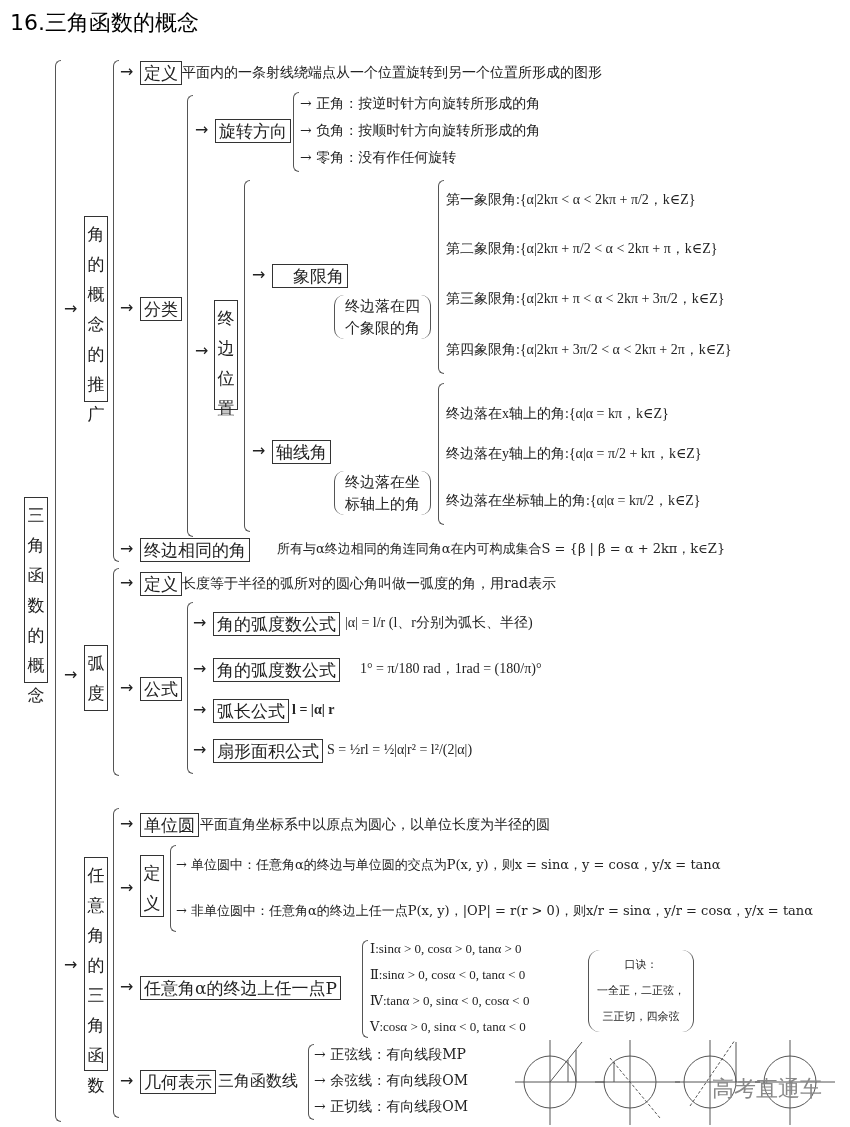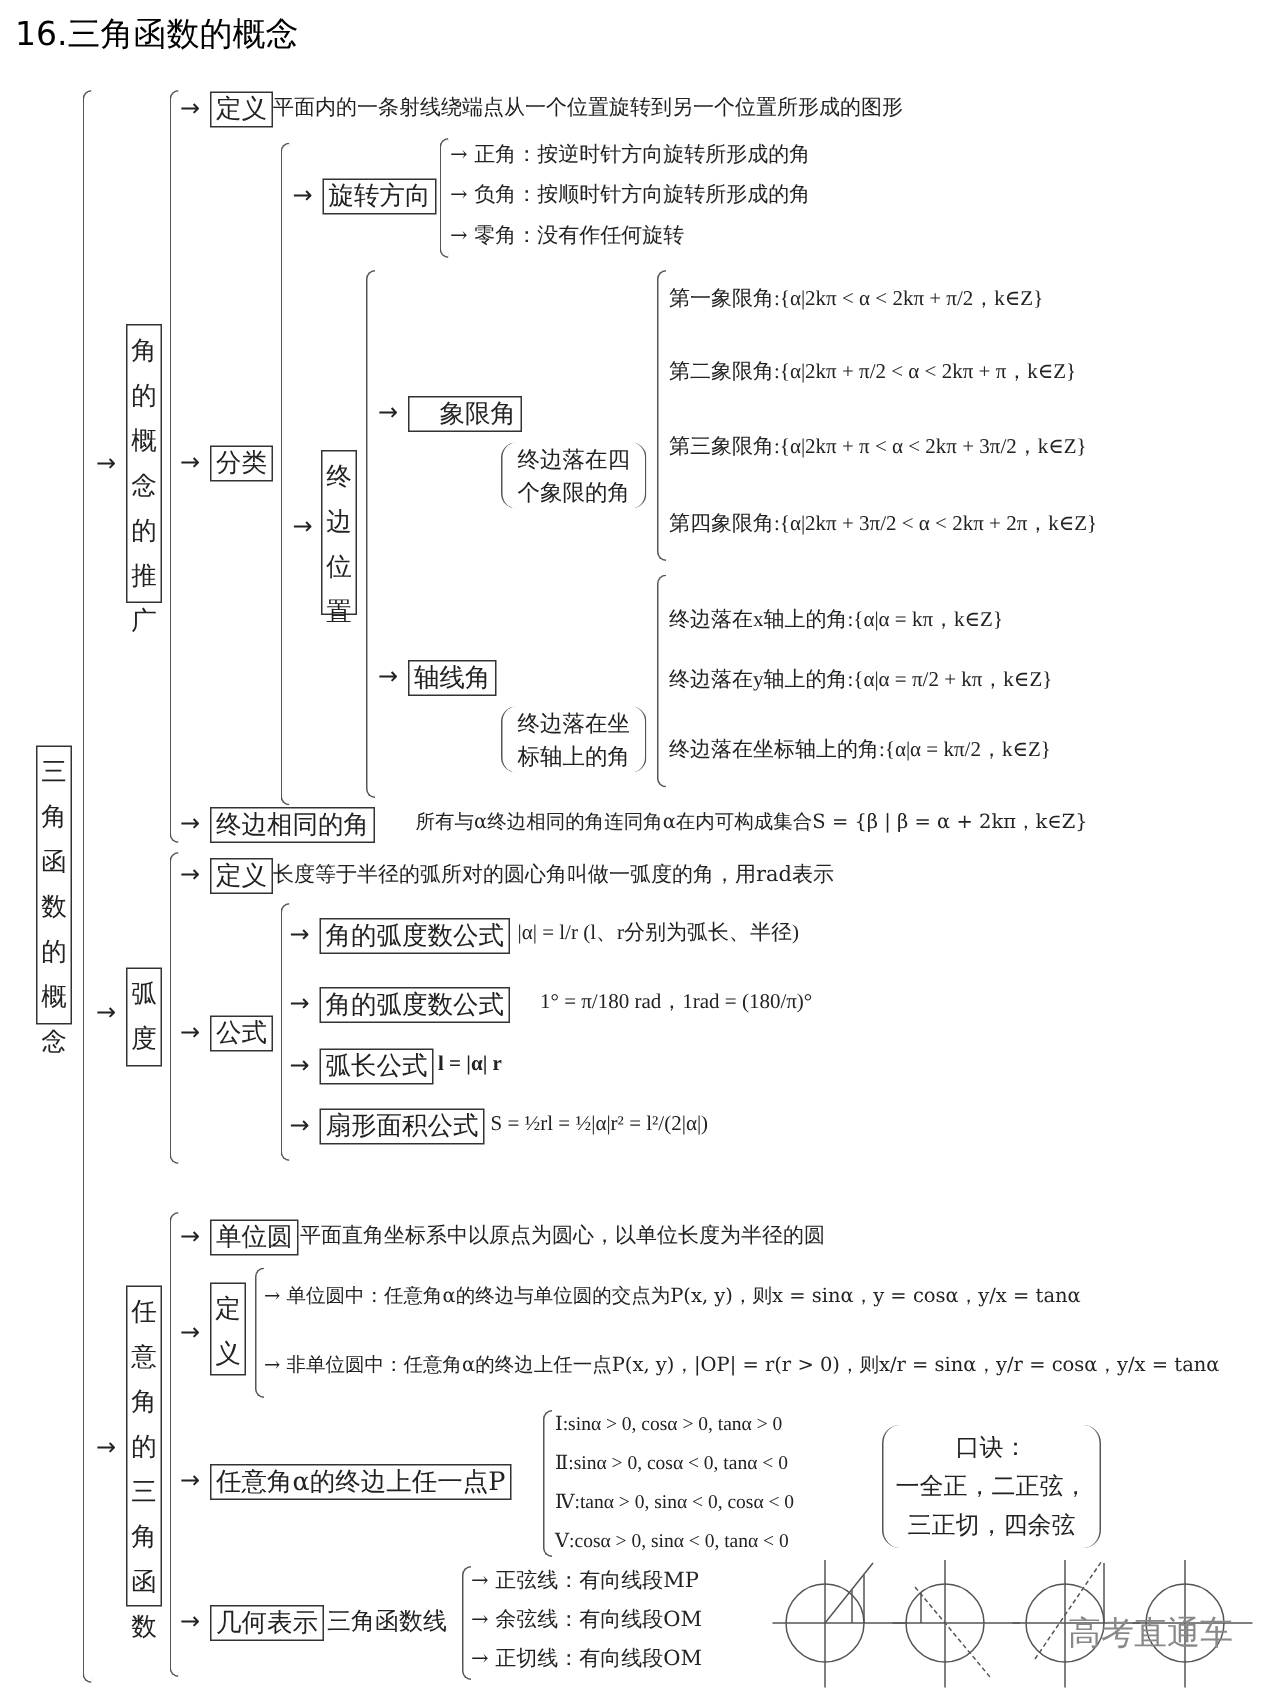--- a/index.html
+++ b/index.html
@@ -8,21 +8,21 @@
   .abs { position:absolute; white-space:nowrap; }
   .title { left:10px; top:8px; font-family:"DejaVu Sans","Liberation Sans",sans-serif; font-size:22px; color:#000000; }
   .brace-l { position:absolute; border:1.4px solid #555; border-right:none; border-radius:7px 0 0 7px; width:5px; }
   .box { position:absolute; border:1.6px solid #333; background:#fff; padding:0 3px; font-size:17px; line-height:22px; white-space:nowrap; }
   .vbox { position:absolute; border:1.6px solid #333; background:#fff; font-size:17px; line-height:30px; width:22px; text-align:center; white-space:normal; word-break:break-all; padding:2px 0; }
   .arrow { position:absolute; font-size:16px; line-height:22px; font-family:"DejaVu Sans",sans-serif; }
   .txt { position:absolute; font-size:14px; line-height:22px; white-space:nowrap; }
   .txt.sm { font-size:13px; }
   .math { font-style:italic; font-family:"Liberation Serif","DejaVu Serif",serif; }
   .paren { position:absolute; font-size:14px; line-height:22px; text-align:center; border-left:1.4px solid #555; border-right:1.4px solid #555; border-radius:10px; padding:0 10px;margin-top:44px; }
-  .mnemonic { position:absolute; border-left:1.4px solid #555; border-right:1.4px solid #555; border-radius:12px; padding:2px 8px; font-size:16px; line-height:26px; text-align:center; }
+  .mnemonic { position:absolute; border-left:1.4px solid #555; border-right:1.4px solid #555; border-radius:12px; padding:2px 8px; font-size:11px; line-height:26px; text-align:center; }
   .watermark { position:absolute; font-family:"DejaVu Sans",sans-serif; font-size:22px; color:#888; }
   svg { position:absolute; }
 </style>
 </head>
 <body>
 
 <div class="abs title">16.三角函数的概念</div>
 
 <div class="vbox" style="left:24px;top:497px;height:180px;">三角函数的概念</div>
 <div class="brace-l" style="left:55px;top:60px;height:1060px;"></div>

